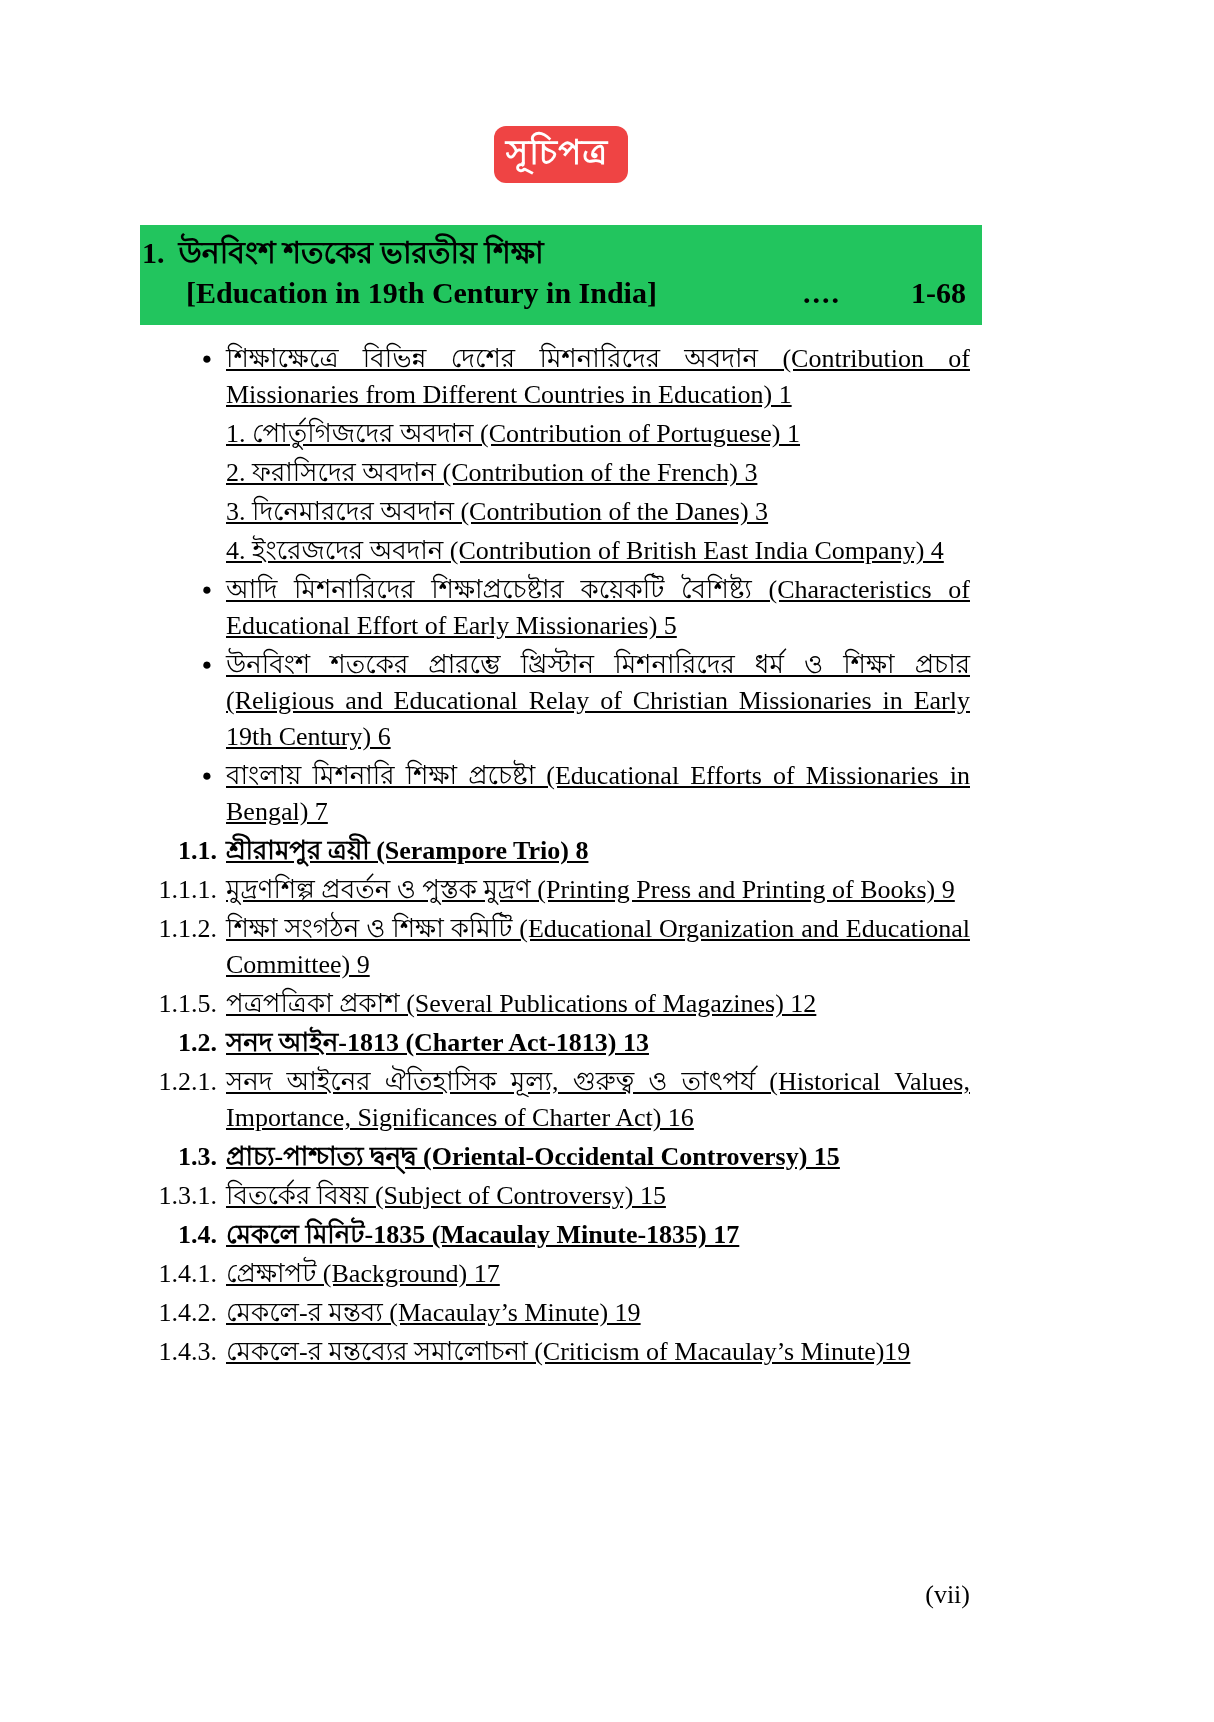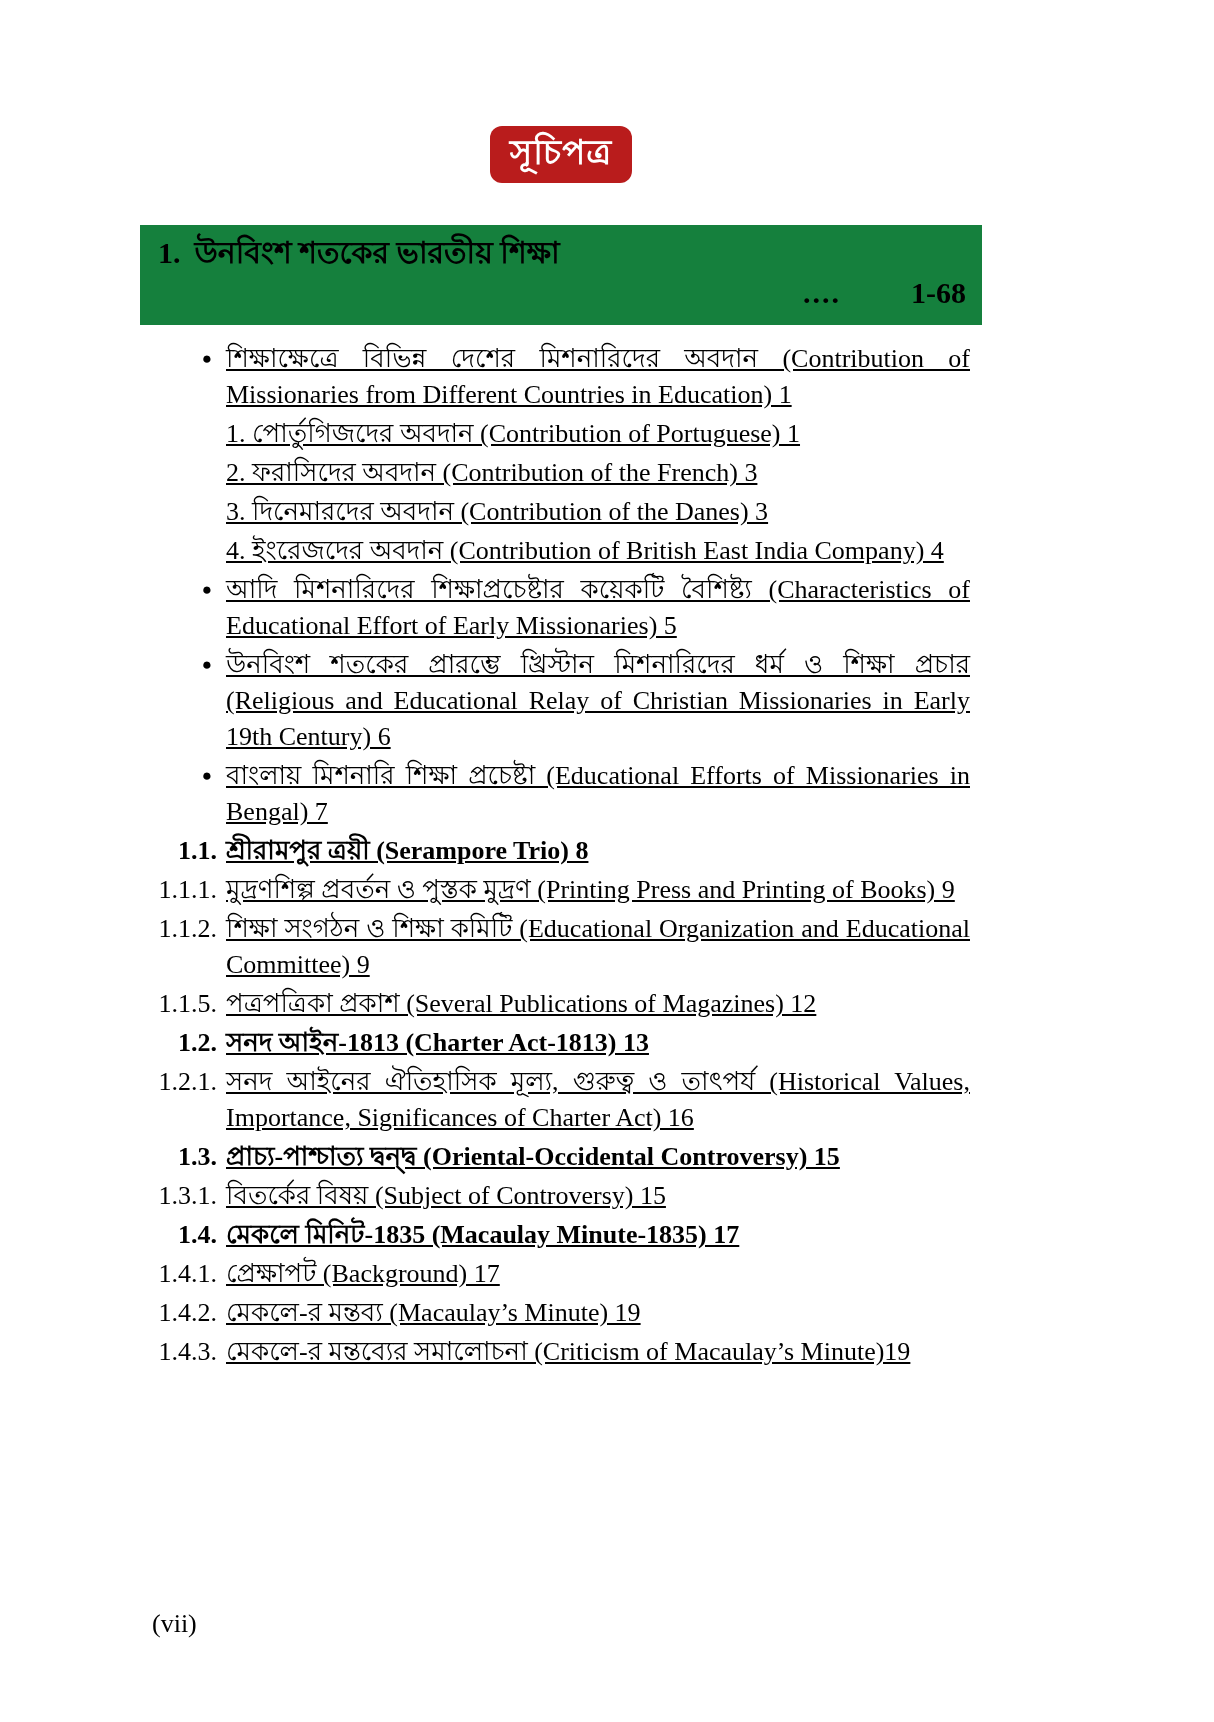--- a/index.html
+++ b/index.html
@@ -18,35 +18,35 @@
     overflow: hidden;
   }
   .content {
     margin-left: 152px;
     width: 818px;
   }
   
   .badge-wrap { text-align: center; margin-bottom: 42px; }
   .badge {
     display: inline-block;
-    background: #b91c1c;
+    background: #ef4444;
     color: #ffffff;
     font-weight: bold;
     font-size: 34px;
     line-height: 1.1;
-    padding: 8px 20px 12px 20px;
+    padding: 8px 20px 12px 12px;
     border-radius: 12px;
     letter-spacing: 1px;
   }
   
   .chapter-bar {
-    background: #15803d;
+    background: #22c55e;
     margin-left: -12px;
     width: calc(100% + 24px);
-    padding: 8px 14px 12px 18px;
+    padding: 8px 14px 12px 2px;
     font-weight: bold;
     font-size: 30px;
     line-height: 40px;
     margin-bottom: 16px;
   }
   .ch-line1 .ch-num { margin-right: 14px; }
   .ch-line2 {
     display: flex;
     align-items: baseline;
     padding-left: 44px;
@@ -67,41 +67,42 @@
     font-size: 17px;
     line-height: 36px;
     padding-right: 14px;
   }
   .entry.bold { font-weight: bold; }
   
   .footer {
     margin-top: auto;
     margin-left: 152px;
     width: 818px;
-    text-align: left;
+    text-align: right;
     font-size: 26px;
-    padding-bottom: 83px;
+    padding-bottom: 112px;
   }
 </style>
 </head>
 <body>
 
 <div class="page">
 
   <div class="content">
 
     <div class="badge-wrap">
       <span class="badge">সূচিপত্র</span>
     </div>
 
     <div class="chapter-bar">
       <div class="ch-line1">
         <span class="ch-num">1.</span><span>উনবিংশ শতকের ভারতীয় শিক্ষা</span>
       </div>
       <div class="ch-line2">
+        <span>[Education in 19th Century in India]</span>
         <span class="dots">....</span>
         <span class="pages">1-68</span>
       </div>
     </div>
 
     <div class="entries">
         <div class="entry bullet">
           <span class="label">●</span>
           <span class="text">শিক্ষাক্ষেত্রে বিভিন্ন দেশের মিশনারিদের অবদান (Contribution of Missionaries from Different Countries in Education) 1</span>
         </div>

